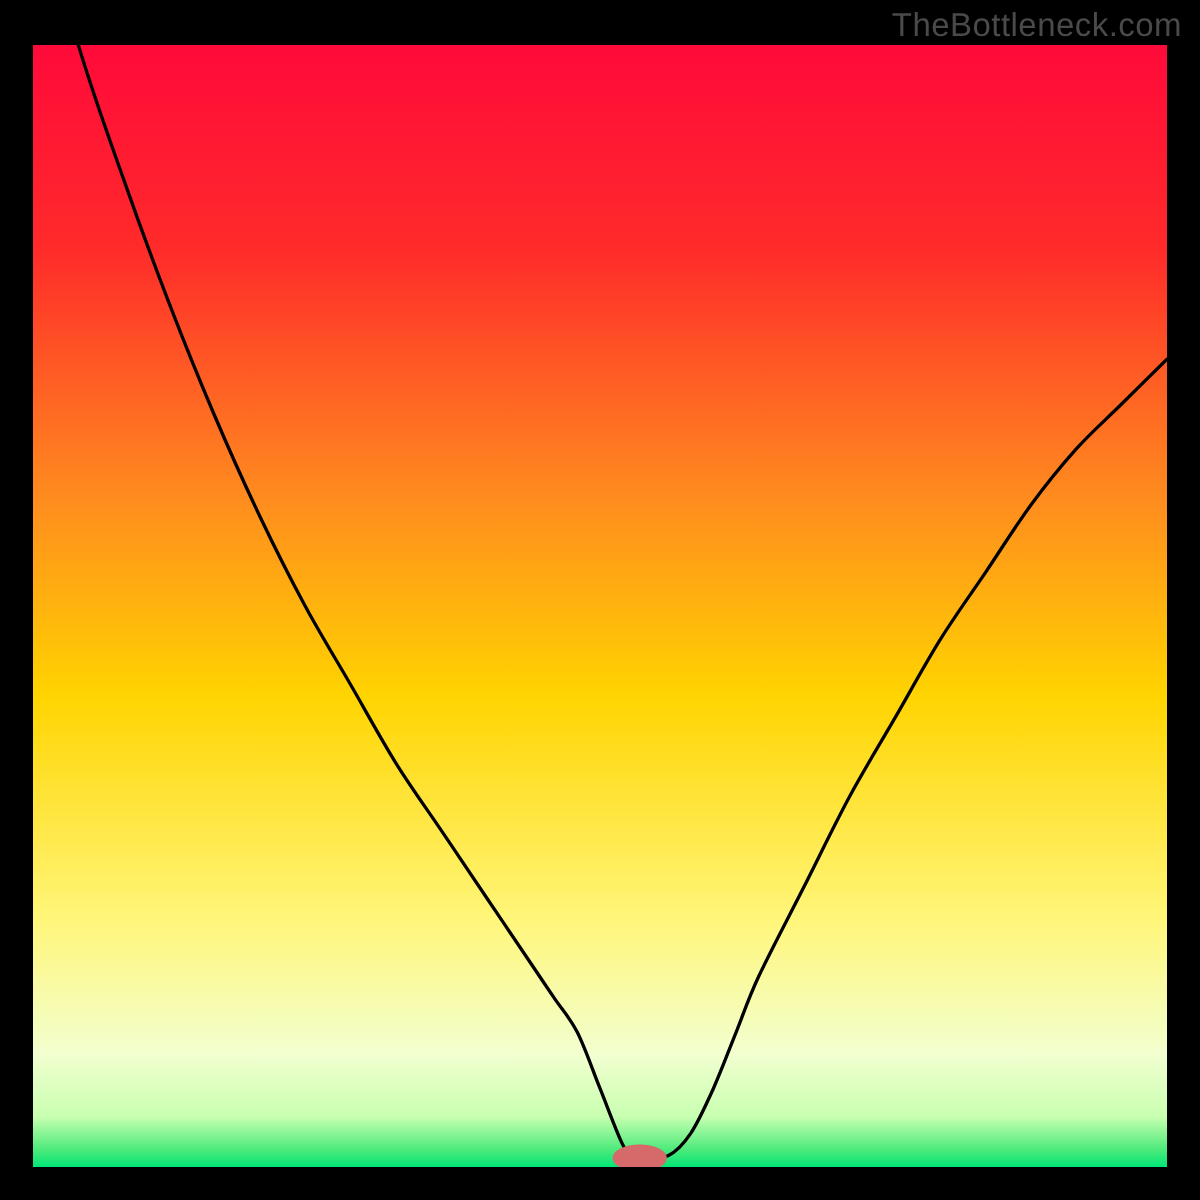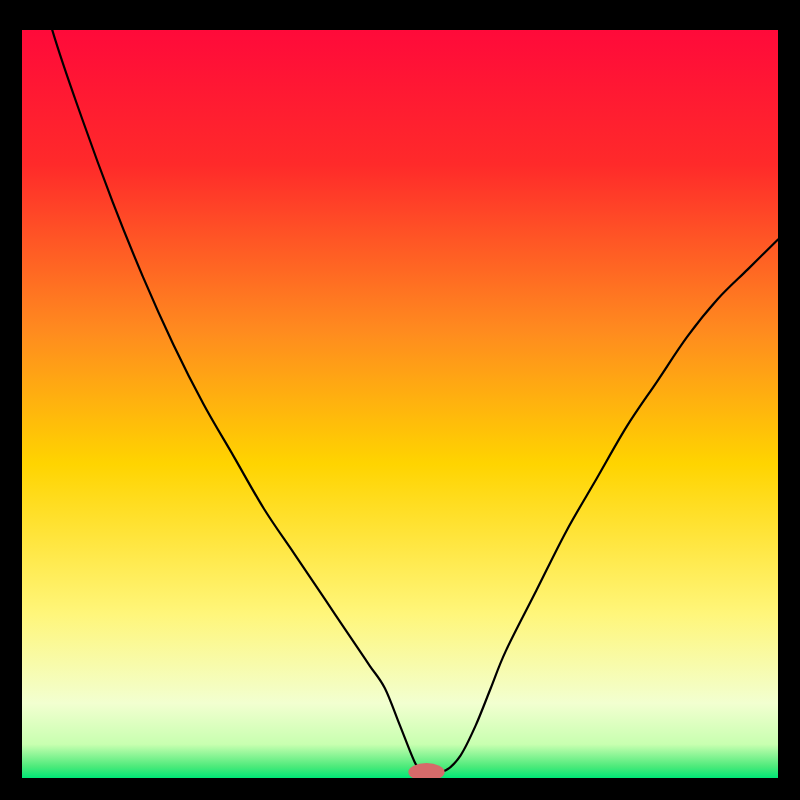--- a/index.html
+++ b/index.html
@@ -41,20 +41,21 @@
     top: 0;
     width: 756px;
     height: 748px;
     display: block;
   }
 </style>
 </head>
 <body>
 
 <div class="outer">
+  <div class="watermark">TheBottleneck.com</div>
   <div class="plot-area">
     <svg id="chart-svg" viewBox="0 0 756 748" preserveAspectRatio="none">
         <defs>
           <linearGradient id="bg-grad" x1="0" y1="0" x2="0" y2="1">
             <stop offset="0%" stop-color="#ff0a3a"></stop>
             <stop offset="18%" stop-color="#ff2a2a"></stop>
             <stop offset="40%" stop-color="#ff8a1f"></stop>
             <stop offset="57.99999999999999%" stop-color="#ffd400"></stop>
             <stop offset="78%" stop-color="#fff67a"></stop>
             <stop offset="90%" stop-color="#f2ffd0"></stop>

